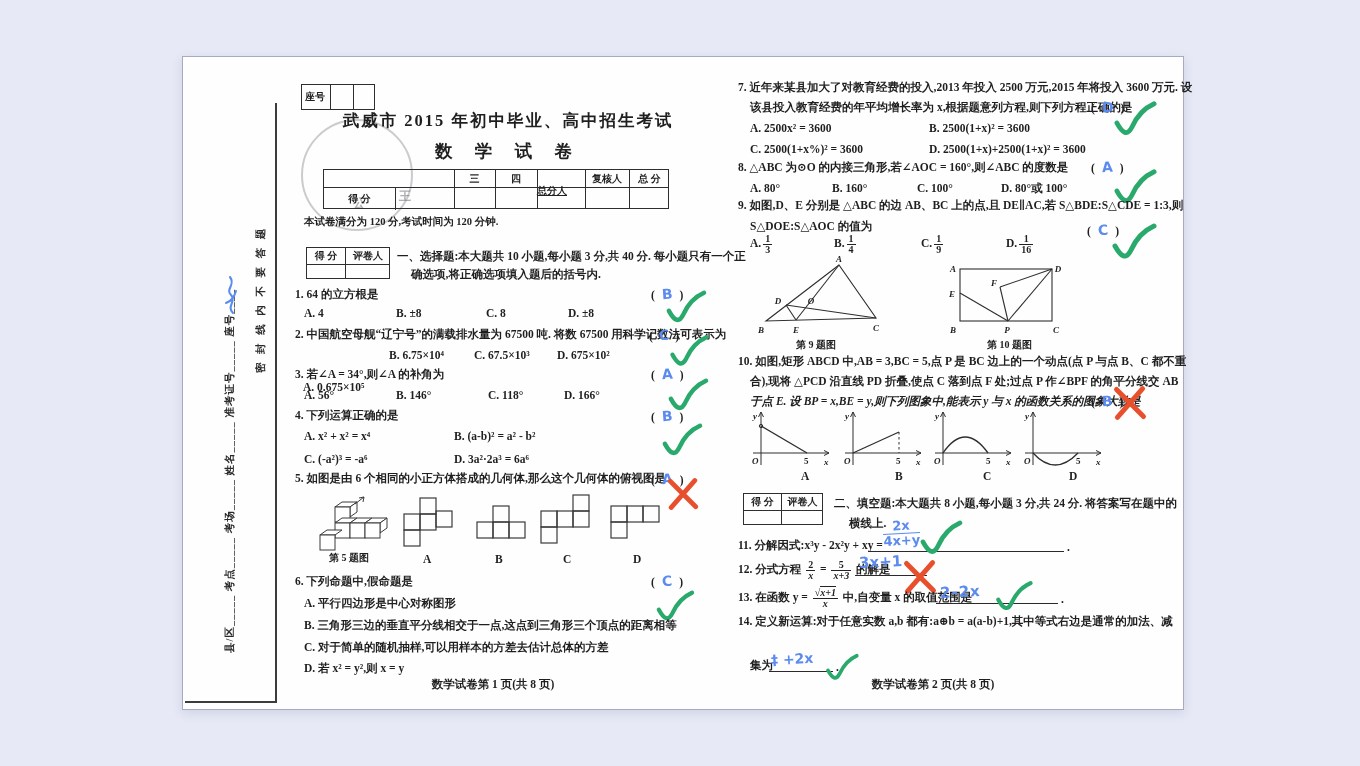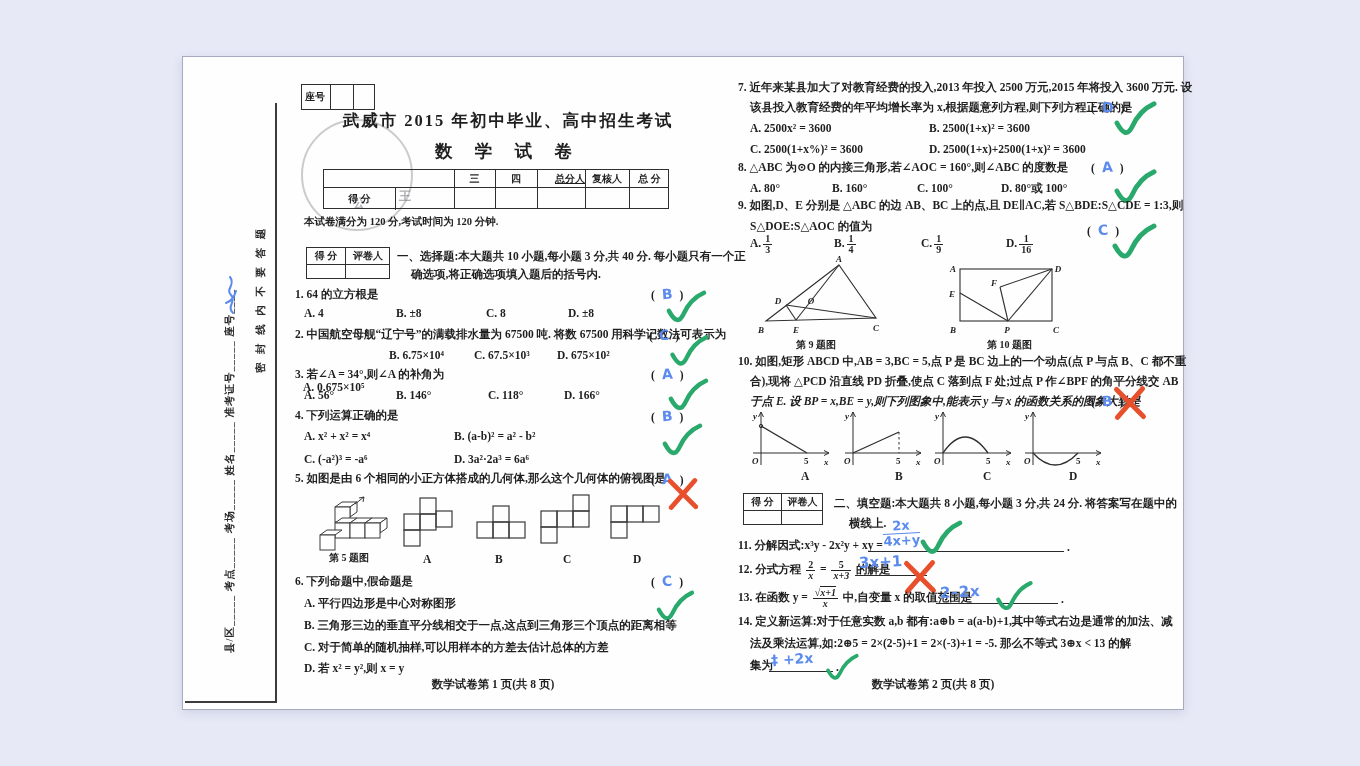--- a/index.html
+++ b/index.html
@@ -64,21 +64,21 @@
   <div class="boxed" style="left:140px;top:112px;width:346px;height:40px;">
     <div class="cell-line" style="left:0;top:17px;width:100%;height:1.2px;"></div>
     <div class="cell-line" style="left:130px;top:0;width:1.2px;height:100%;"></div>
     <div class="cell-line" style="left:171px;top:0;width:1.2px;height:100%;"></div>
     <div class="cell-line" style="left:213px;top:0;width:1.2px;height:100%;"></div>
     <div class="cell-line" style="left:261px;top:0;width:1.2px;height:100%;"></div>
     <div class="cell-line" style="left:305px;top:0;width:1.2px;height:100%;"></div>
     <div class="cell-line" style="left:71px;top:17px;width:1.2px;height:23px;"></div>
     <div class="t sm" style="left:130px;top:3px;width:41px;text-align:center;">三</div>
     <div class="t sm" style="left:171px;top:3px;width:42px;text-align:center;">四</div>
-    <div class="t sm" style="left:213px;top:3px;width:48px;text-align:right;text-decoration:underline;">总分人</div>
+    <div class="t sm" style="left:213px;top:15px;width:48px;text-align:left;text-decoration:underline;">总分人</div>
     <div class="t sm" style="left:261px;top:3px;width:44px;text-align:center;">复核人</div>
     <div class="t sm" style="left:305px;top:3px;width:41px;text-align:center;">总 分</div>
     <div class="t sm" style="left:0;top:23px;width:71px;text-align:center;">得 分</div>
   </div>
   <div class="t" style="left:121px;top:158px;font-size:10.5px;">本试卷满分为 120 分,考试时间为 120 分钟.</div>
 
   <div class="boxed" style="left:123px;top:190px;width:84px;height:32px;">
     <div class="cell-line" style="left:38px;top:0;width:1.2px;height:100%;"></div>
     <div class="cell-line" style="left:0;top:16px;width:100%;height:1.2px;"></div>
     <div class="t sm" style="left:0;top:2px;width:38px;text-align:center;">得 分</div>
@@ -367,21 +367,20 @@
     <span>中,自变量 x 的取值范围是</span>
   </div>
   <div class="blank" style="left:753px;top:533px;width:122px;"></div>
   <div class="t" style="left:878px;top:535px;">.</div>
   <div class="handabs" style="left:757px;top:526px;font-size:15px;letter-spacing:1px;">2-2x</div>
   <svg class="mark" style="left:812px;top:524px;width:38px;height:34px" viewBox="0 0 46 40">
       <path d="M4 22 C10 33 15 36 20 26 C25 15 34 6 43 2" fill="none" stroke="#29a96b" stroke-width="5" stroke-linecap="round"></path>
     </svg>
 
   <div class="t" style="left:555px;top:557px;">14. 定义新运算:对于任意实数 a,b 都有:a⊕b = a(a-b)+1,其中等式右边是通常的加法、减</div>
-  <div class="t" style="left:567px;top:579px;">法及乘法运算,如:2⊕5 = 2×(2-5)+1 = 2×(-3)+1 = -5. 那么不等式 3⊕x &lt; 13 的解</div>
   <div class="t" style="left:567px;top:601px;">集为</div>
   <div class="blank" style="left:586px;top:601px;width:64px;"></div>
   <div class="t" style="left:653px;top:603px;">.</div>
   <div class="handabs" style="left:588px;top:594px;font-size:14px;">‡ +2x</div>
   <svg class="mark" style="left:642px;top:596px;width:34px;height:32px" viewBox="0 0 46 40">
       <path d="M4 22 C10 33 15 36 20 26 C25 15 34 6 43 2" fill="none" stroke="#29a96b" stroke-width="5" stroke-linecap="round"></path>
     </svg>
 
   <div class="t" style="left:555px;top:620px;width:390px;text-align:center;">数学试卷第 2 页(共 8 页)</div>
 

